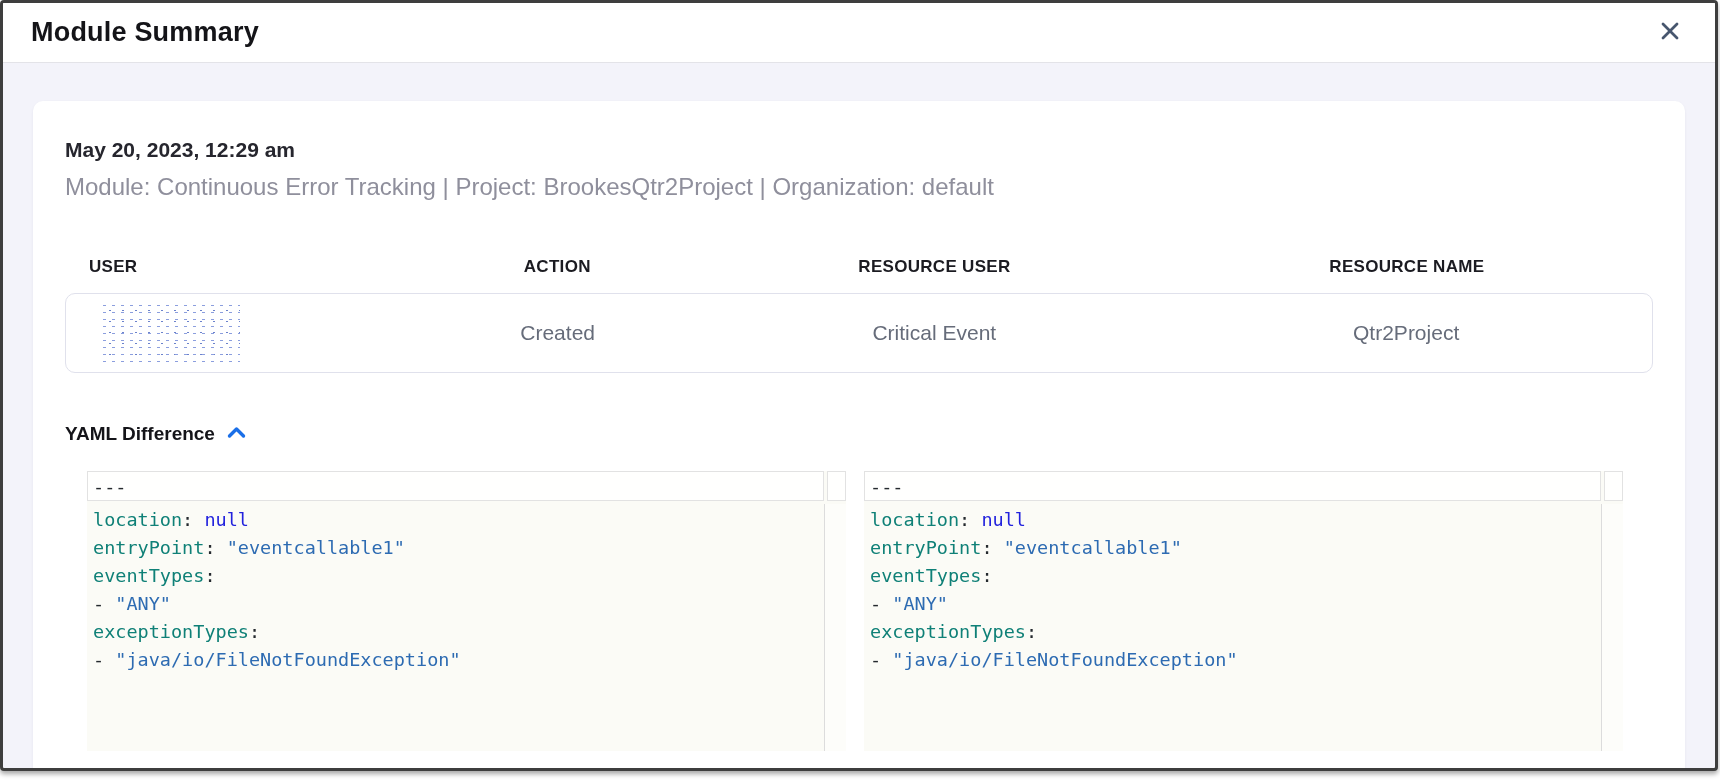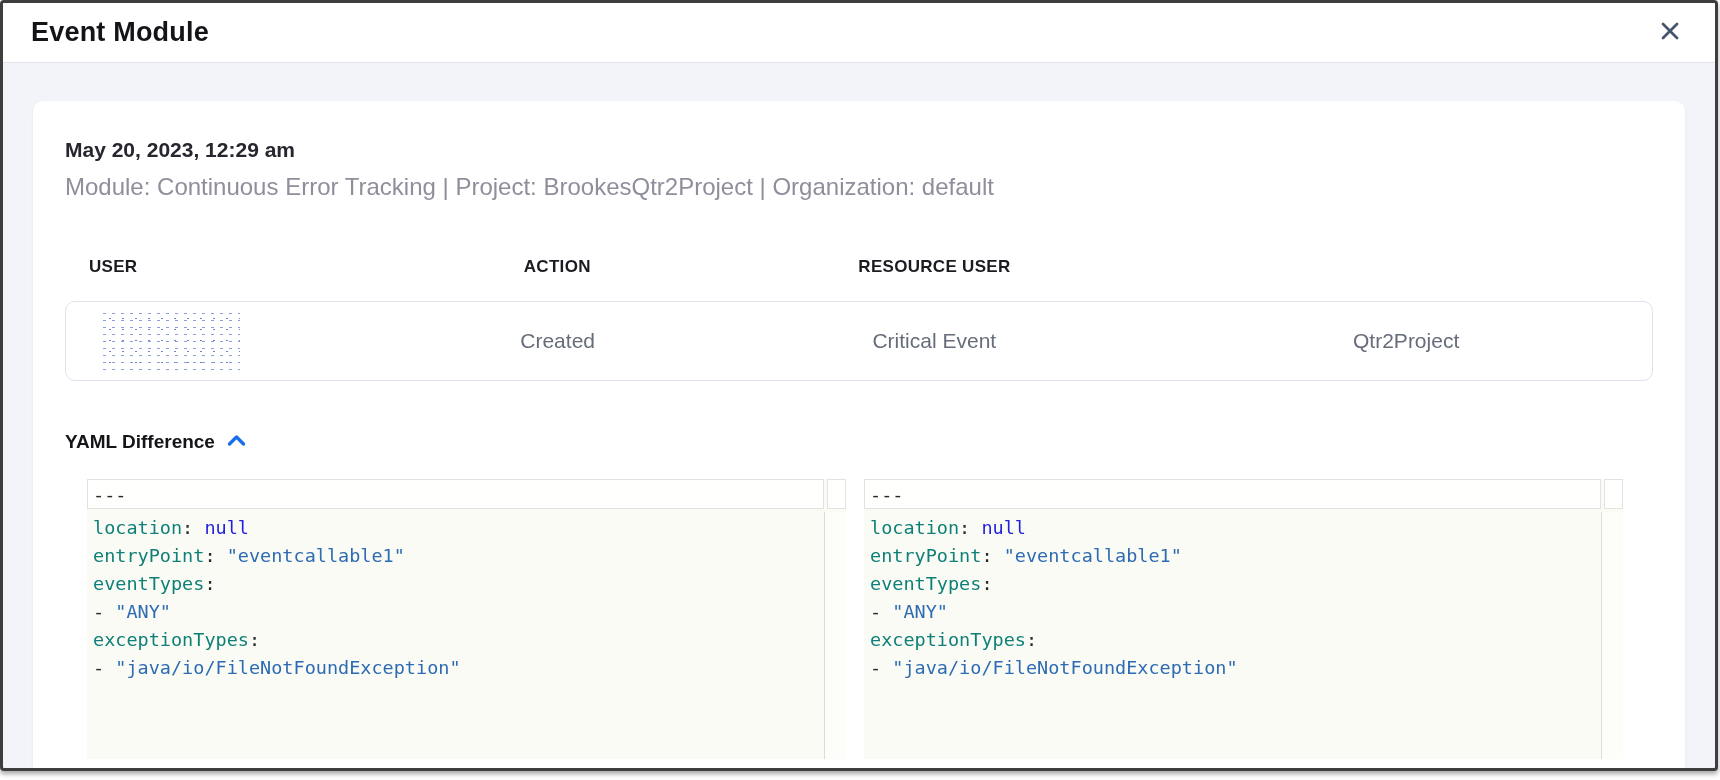--- a/index.html
+++ b/index.html
@@ -46,21 +46,21 @@
 
   .audit-table { margin-top: 58px; }
   .grid-cols {
     display: grid;
     grid-template-columns: 21.5% 19% 28.5% 31%;
   }
   .thead { font-size: 17px; font-weight: 700; color: #1b1b21; letter-spacing: 0.3px; }
   .thead .th { text-align: center; }
   .thead .th:first-child { text-align: left; padding-left: 24px; }
   .row-box {
-    margin-top: 24px;
+    margin-top: 16px;
     height: 80px;
     border: 1.5px solid #e0e1ec;
     border-radius: 10px;
     background: #ffffff;
     align-items: center;
   }
   .cell { font-size: 21px; color: #666c7a; text-align: center; }
   .cell-user { text-align: left; }
   .avatar-redacted {
     width: 140px; height: 62px; margin-left: 34px;
@@ -103,21 +103,21 @@
   }
   .hl-gutter { flex: 0 0 19px; background: #fffffe; border: 1px solid #e2e2e2; cursor: pointer; }
   .code-line { line-height: 28px; padding-left: 6px; white-space: pre; }
 </style>
 </head>
 <body>
 
 <div class="modal">
 
   <div class="modal-header">
-    <div class="modal-title">Event Module</div>
+    <div class="modal-title">Module Summary</div>
     <button class="close-btn">
       <span>
         <svg width="24" height="24" viewBox="0 0 24 24">
           <line x1="5" y1="5" x2="19" y2="19" stroke="#47566e" stroke-width="2.8" stroke-linecap="round"></line>
           <line x1="19" y1="5" x2="5" y2="19" stroke="#47566e" stroke-width="2.8" stroke-linecap="round"></line>
         </svg>
       </span>
     </button>
   </div>
 
@@ -125,20 +125,21 @@
     <div class="card">
 
       <div class="timestamp">May 20, 2023, 12:29 am</div>
       <div class="meta-line">Module: Continuous Error Tracking | Project: BrookesQtr2Project | Organization: default</div>
 
       <div class="audit-table">
         <div class="thead grid-cols">
           <div class="th">USER</div>
           <div class="th">ACTION</div>
           <div class="th">RESOURCE USER</div>
+          <div class="th">RESOURCE NAME</div>
         </div>
         <div class="row-box grid-cols">
           <div class="cell cell-user">
             <div class="avatar-redacted"></div>
           </div>
           <div class="cell">Created</div>
           <div class="cell">Critical Event</div>
           <div class="cell">Qtr2Project</div>
         </div>
       </div>

